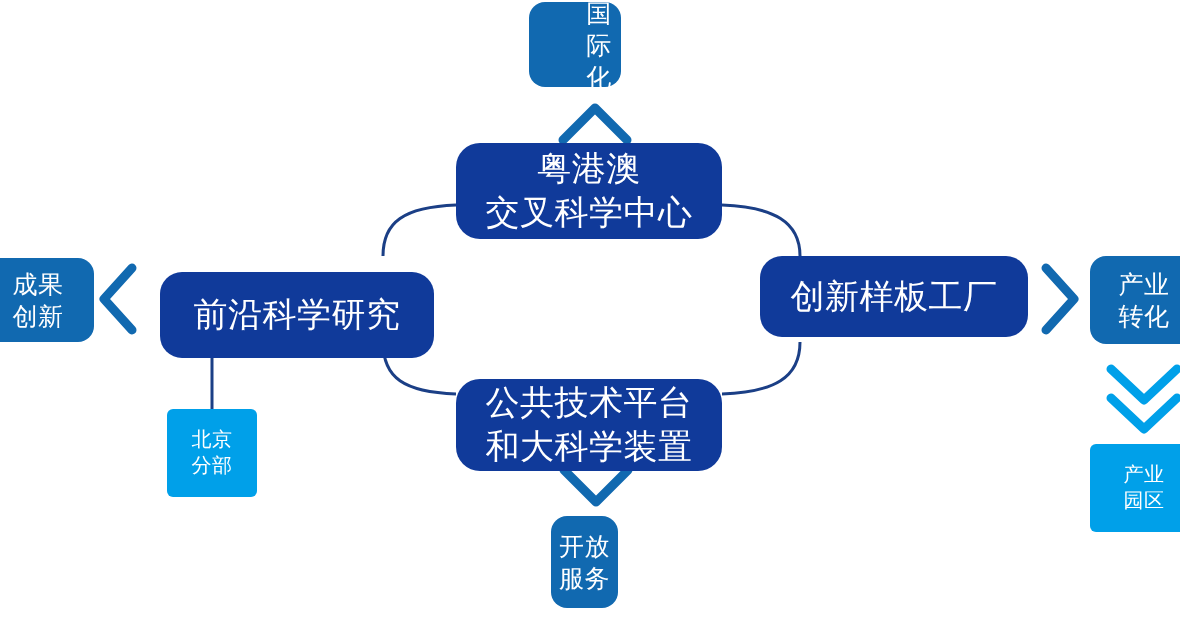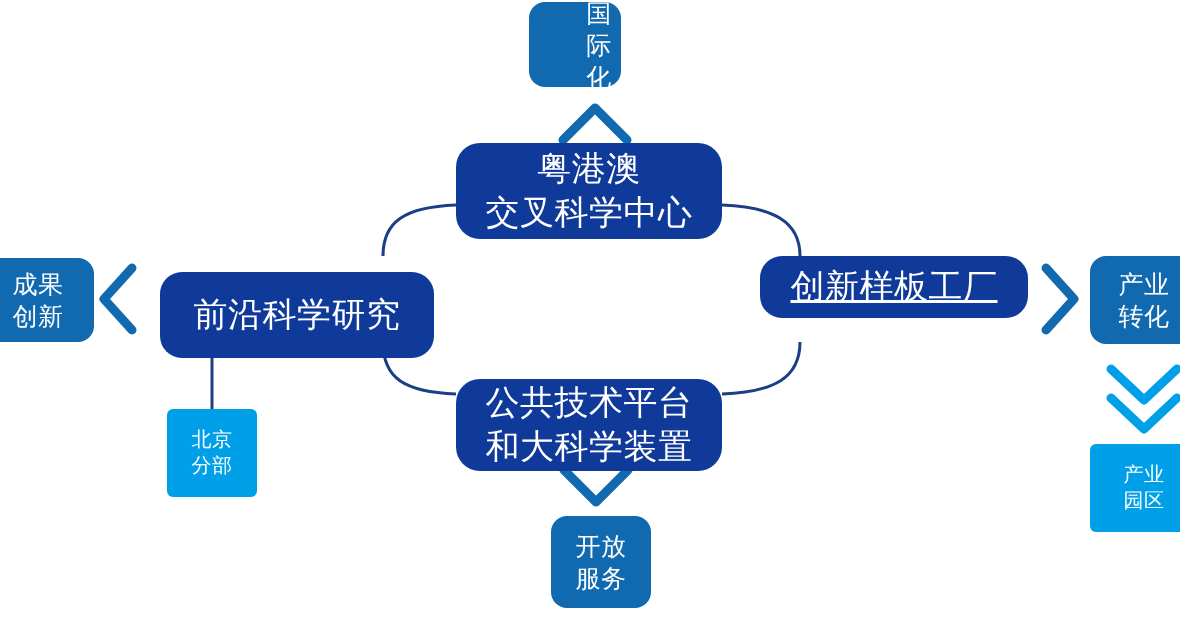--- a/index.html
+++ b/index.html
@@ -51,27 +51,27 @@
   .node.cyan {
     background: #00A0E9;
     border-radius: 6px;
     font-size: 20px;
   }
 
   
   #node-international { left: 529px; top: 2px;   width: 92px;  height: 85px; padding-left: 48px; }
   #node-center        { left: 456px; top: 143px; width: 266px; height: 96px; border-radius: 24px; }
   #node-frontier      { left: 160px; top: 256px; width: 274px; height: 86px; margin-top: 16px; }
-  #node-factory       { left: 760px; top: 256px; width: 268px; height: 62px; text-decoration: underline; }
+  #node-factory       { left: 760px; top: 256px; width: 268px; height: 81px; }
   #node-platform      { left: 456px; top: 379px; width: 266px; height: 92px; border-radius: 24px; }
   #node-achievement   { left: -18px; top: 258px; width: 112px; height: 84px; }
   #node-industry-conv { left: 1090px;top: 256px; width: 108px; height: 88px; }
   #node-industry-park { left: 1090px;top: 444px; width: 108px; height: 88px; }
   #node-beijing       { left: 167px; top: 409px; width: 90px;  height: 88px; }
-  #node-openservice   { left: 551px; top: 516px; width: 100px;  height: 92px; }
+  #node-openservice   { left: 551px; top: 516px; width: 67px;  height: 92px; }
 </style>
 </head>
 <body>
 
 <div id="canvas">
 
   <svg id="links" viewBox="0 0 1180 617" xmlns="http://www.w3.org/2000/svg">
 
     <path d="M 383,256 C 383,222 404,207 456,205" fill="none" stroke="#1B3F86" stroke-width="3"></path>
 

